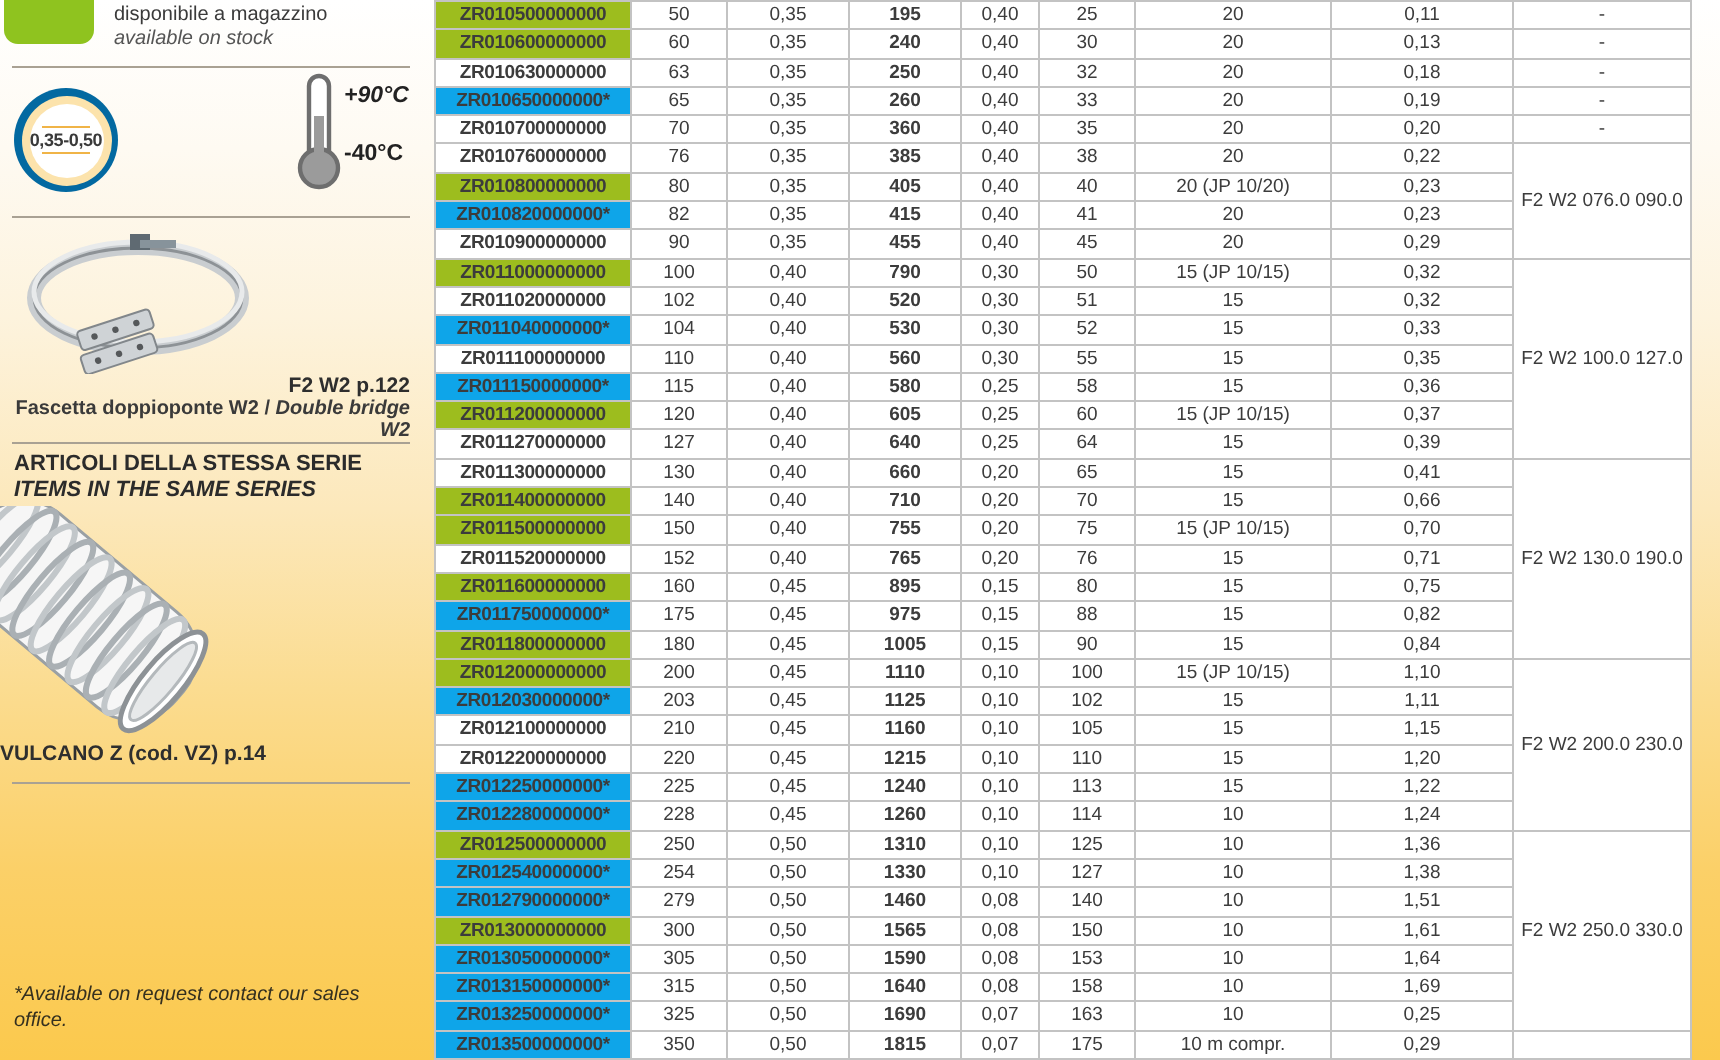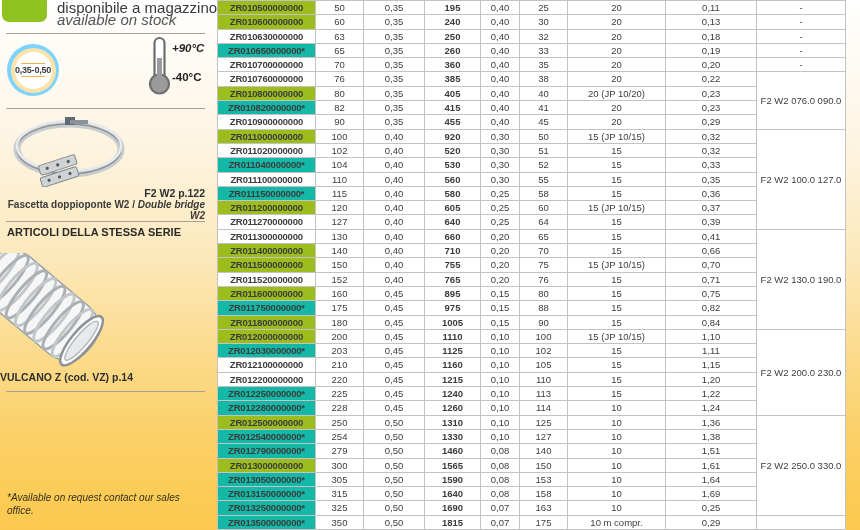--- a/index.html
+++ b/index.html
@@ -5,23 +5,23 @@
   html,body{margin:0;padding:0;}
   body{
     width:860px;height:530px;position:relative;overflow:hidden;
     font-family:"Liberation Sans",sans-serif;
     background:linear-gradient(180deg,#ffffff 0%,#fefaf2 14%,#fdf3dd 30%,#fce8bb 48%,#fbdc90 65%,#fbd068 82%,#fbc94d 100%);
   }
   
   .divider{position:absolute;left:6px;width:199px;height:1px;background:#a9a193;}
   .logo{position:absolute;left:2px;top:-20px;width:45px;height:42px;background:#8fc31f;border-radius:7px;overflow:hidden;}
   .logo-text{position:absolute;top:-9px;left:0;right:0;text-align:center;color:#fff;font-weight:bold;font-size:27px;letter-spacing:1px;}
-  .avail{position:absolute;left:57px;top:2px;font-size:15px;color:#3a3a3a;line-height:12px;}
+  .avail{position:absolute;left:57px;top:2px;font-size:10px;color:#3a3a3a;line-height:12px;}
   .avail .en{font-style:italic;color:#555;}
-  .badge{position:absolute;left:7px;top:44px;width:52px;height:52px;border-radius:50%;background:#7dd3fc;display:flex;align-items:center;justify-content:center;}
+  .badge{position:absolute;left:7px;top:44px;width:52px;height:52px;border-radius:50%;background:#0369a1;display:flex;align-items:center;justify-content:center;}
   .badge-mid{width:45px;height:45px;border-radius:50%;background:#fce3ac;display:flex;align-items:center;justify-content:center;}
   .badge-center{width:37px;height:37px;border-radius:50%;background:#fff;display:flex;flex-direction:column;align-items:center;justify-content:center;gap:1px;}
   .badge-line{width:24px;height:1px;background:#f0b447;}
   .badge-value{font-size:9px;font-weight:bold;color:#3a3a3a;letter-spacing:-0.2px;}
   .thermo{position:absolute;left:146px;top:36px;}
   .temp-max{position:absolute;left:172px;top:42px;width:36px;font-size:11.5px;font-weight:bold;color:#222;font-style:italic;}
   .temp-min{position:absolute;left:172px;top:71px;width:36px;font-size:11.5px;font-weight:bold;color:#222;}
   .clamp-img{position:absolute;left:10px;top:113px;}
   .clamp-ref{position:absolute;left:0;top:187px;width:205px;text-align:right;font-size:10.5px;font-weight:bold;color:#2e2e2e;}
   .clamp-caption{position:absolute;left:0;top:199px;width:205px;text-align:right;font-size:10px;color:#3a3a3a;font-weight:bold;}
@@ -30,21 +30,21 @@
   .series-title .en{font-style:italic;}
   .hose-img{position:absolute;left:0px;top:253px;}
   .product-ref{position:absolute;left:0;top:371px;width:205px;text-align:left;font-size:10.5px;font-weight:bold;color:#2e2e2e;}
   .footnote{position:absolute;left:7px;top:492px;width:200px;font-size:10px;color:#35301f;line-height:12.5px;}
   .footnote .en{font-style:italic;}
   
   table.spec{position:absolute;left:217px;top:0;width:628px;border-collapse:collapse;table-layout:fixed;background:#fff;}
   table.spec td{border:1px solid #c3c3c3;height:13.3px;line-height:13.3px;padding:0;font-size:9.5px;color:#3c3c3c;text-align:center;white-space:nowrap;overflow:hidden;}
   td.code{text-align:left;padding-left:7px;font-weight:bold;color:#222;font-size:9.8px;letter-spacing:-0.2px;}
   td.hl-green{background:#9dbd1e;}
-  td.hl-peach{background:#14b8a6;}
+  td.hl-peach{background:#0ea5e9;}
   td.b{font-weight:bold;color:#161616;}
   td.clamp-cell{font-size:9.3px;color:#4a4a4a;}
 </style>
 </head>
 <body>
 
 <div class="logo">
   <div class="logo-text">SP</div>
 
 </div>
@@ -92,20 +92,21 @@
       <circle cx="58" cy="64" r="1.6" fill="#55585a"></circle>
   </g>
 </svg>
 <div class="clamp-ref">F2 W2 p.122</div>
 <div class="clamp-caption"><span>Fascetta doppioponte W2</span><span> / </span><span class="en">Double bridge W2</span></div>
 
 <div class="divider" style="top:221px;"></div>
 
 <div class="series-title">
   <div>ARTICOLI DELLA STESSA SERIE</div>
+  <div class="en">ITEMS IN THE SAME SERIES</div>
 </div>
 
 <svg class="hose-img" width="142" height="126" viewBox="0 0 142 126">
   <g transform="translate(8,26) rotate(40)">
     <rect x="-25" y="-31" width="132" height="62" rx="28" fill="#f6f6f6" stroke="#9aa0a4" stroke-width="1.5"></rect>
     <ellipse cx="-12" cy="0" rx="8" ry="30" fill="none" stroke="#c2c7ca" stroke-width="3"></ellipse>
     <ellipse cx="0" cy="0" rx="8" ry="30" fill="none" stroke="#aab0b4" stroke-width="3"></ellipse>
     <ellipse cx="12" cy="0" rx="8" ry="30" fill="none" stroke="#c2c7ca" stroke-width="3"></ellipse>
     <ellipse cx="24" cy="0" rx="8" ry="30" fill="none" stroke="#aab0b4" stroke-width="3"></ellipse>
     <ellipse cx="36" cy="0" rx="8" ry="30" fill="none" stroke="#c2c7ca" stroke-width="3"></ellipse>
@@ -231,21 +232,21 @@
         <td class="b">455</td>
         <td>0,40</td>
         <td>45</td>
         <td>20</td>
         <td>0,29</td>
       </tr>
       <tr>
         <td class="code hl-green">ZR011000000000</td>
         <td>100</td>
         <td>0,40</td>
-        <td class="b">920</td>
+        <td class="b">790</td>
         <td>0,30</td>
         <td>50</td>
         <td>15 (JP 10/15)</td>
         <td>0,32</td>
         <td class="clamp-cell" rowspan="7">F2 W2 100.0 127.0</td>
       </tr>
       <tr>
         <td class="code">ZR011020000000</td>
         <td>102</td>
         <td>0,40</td>

